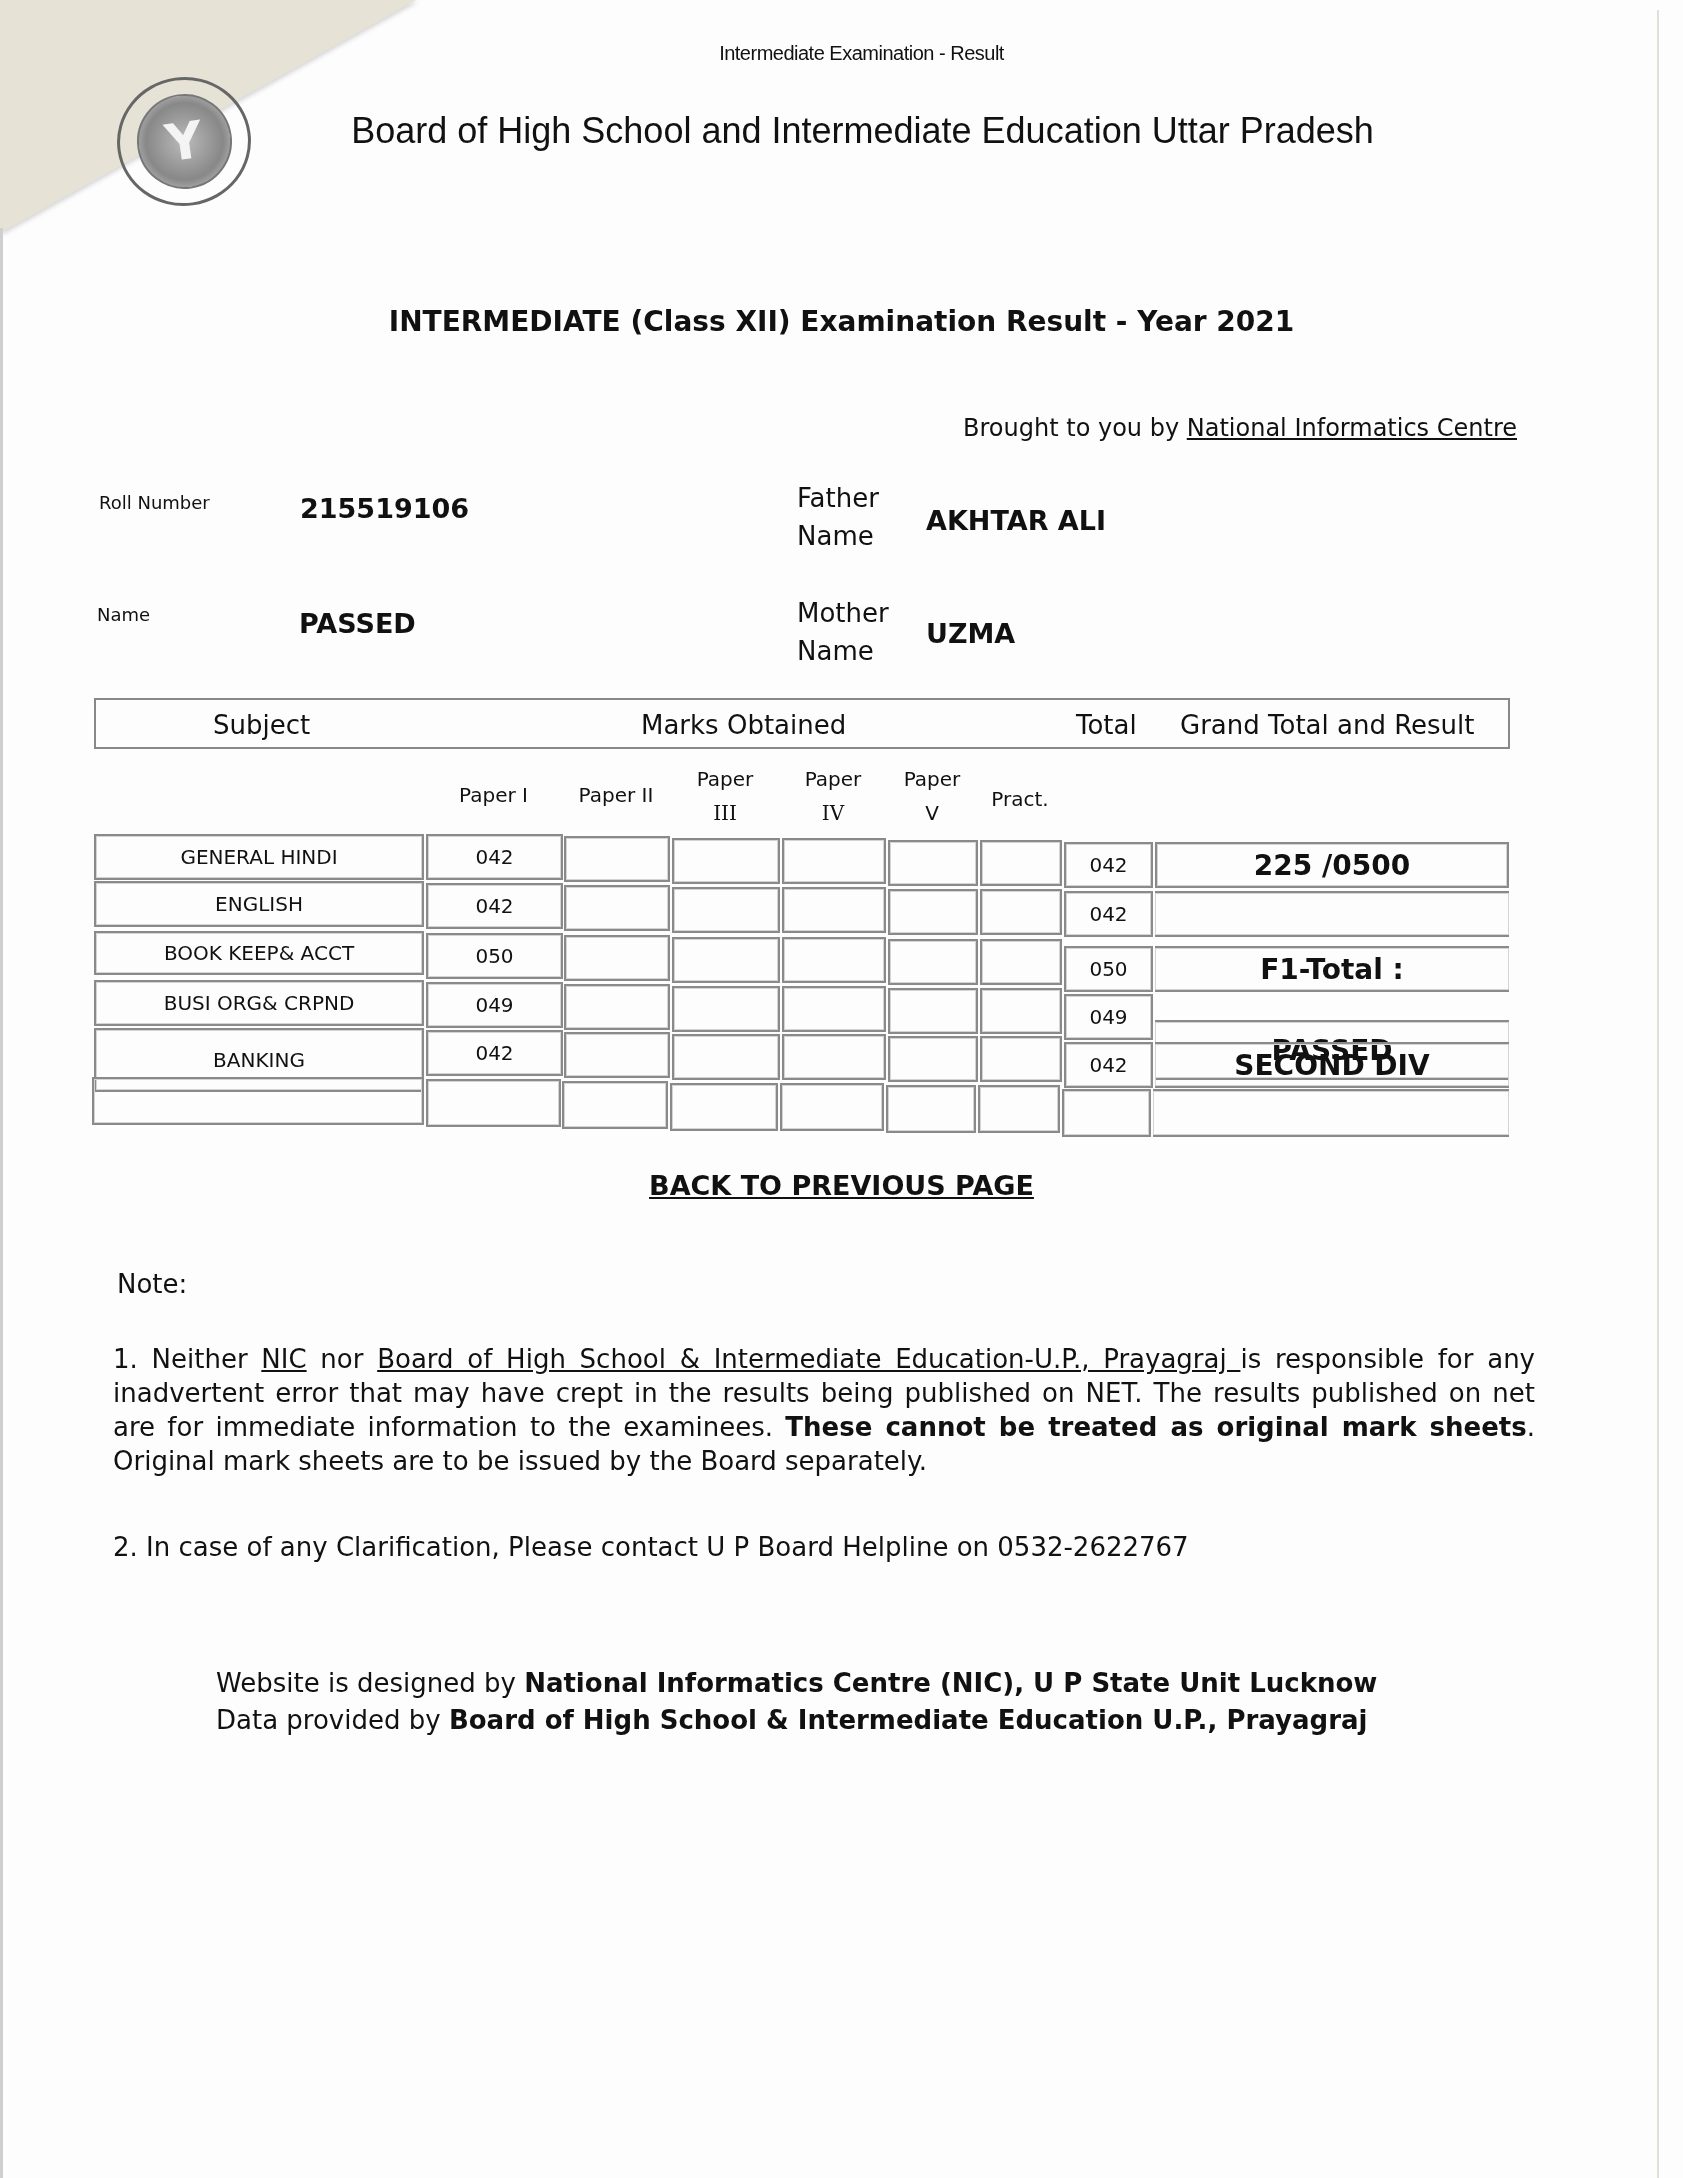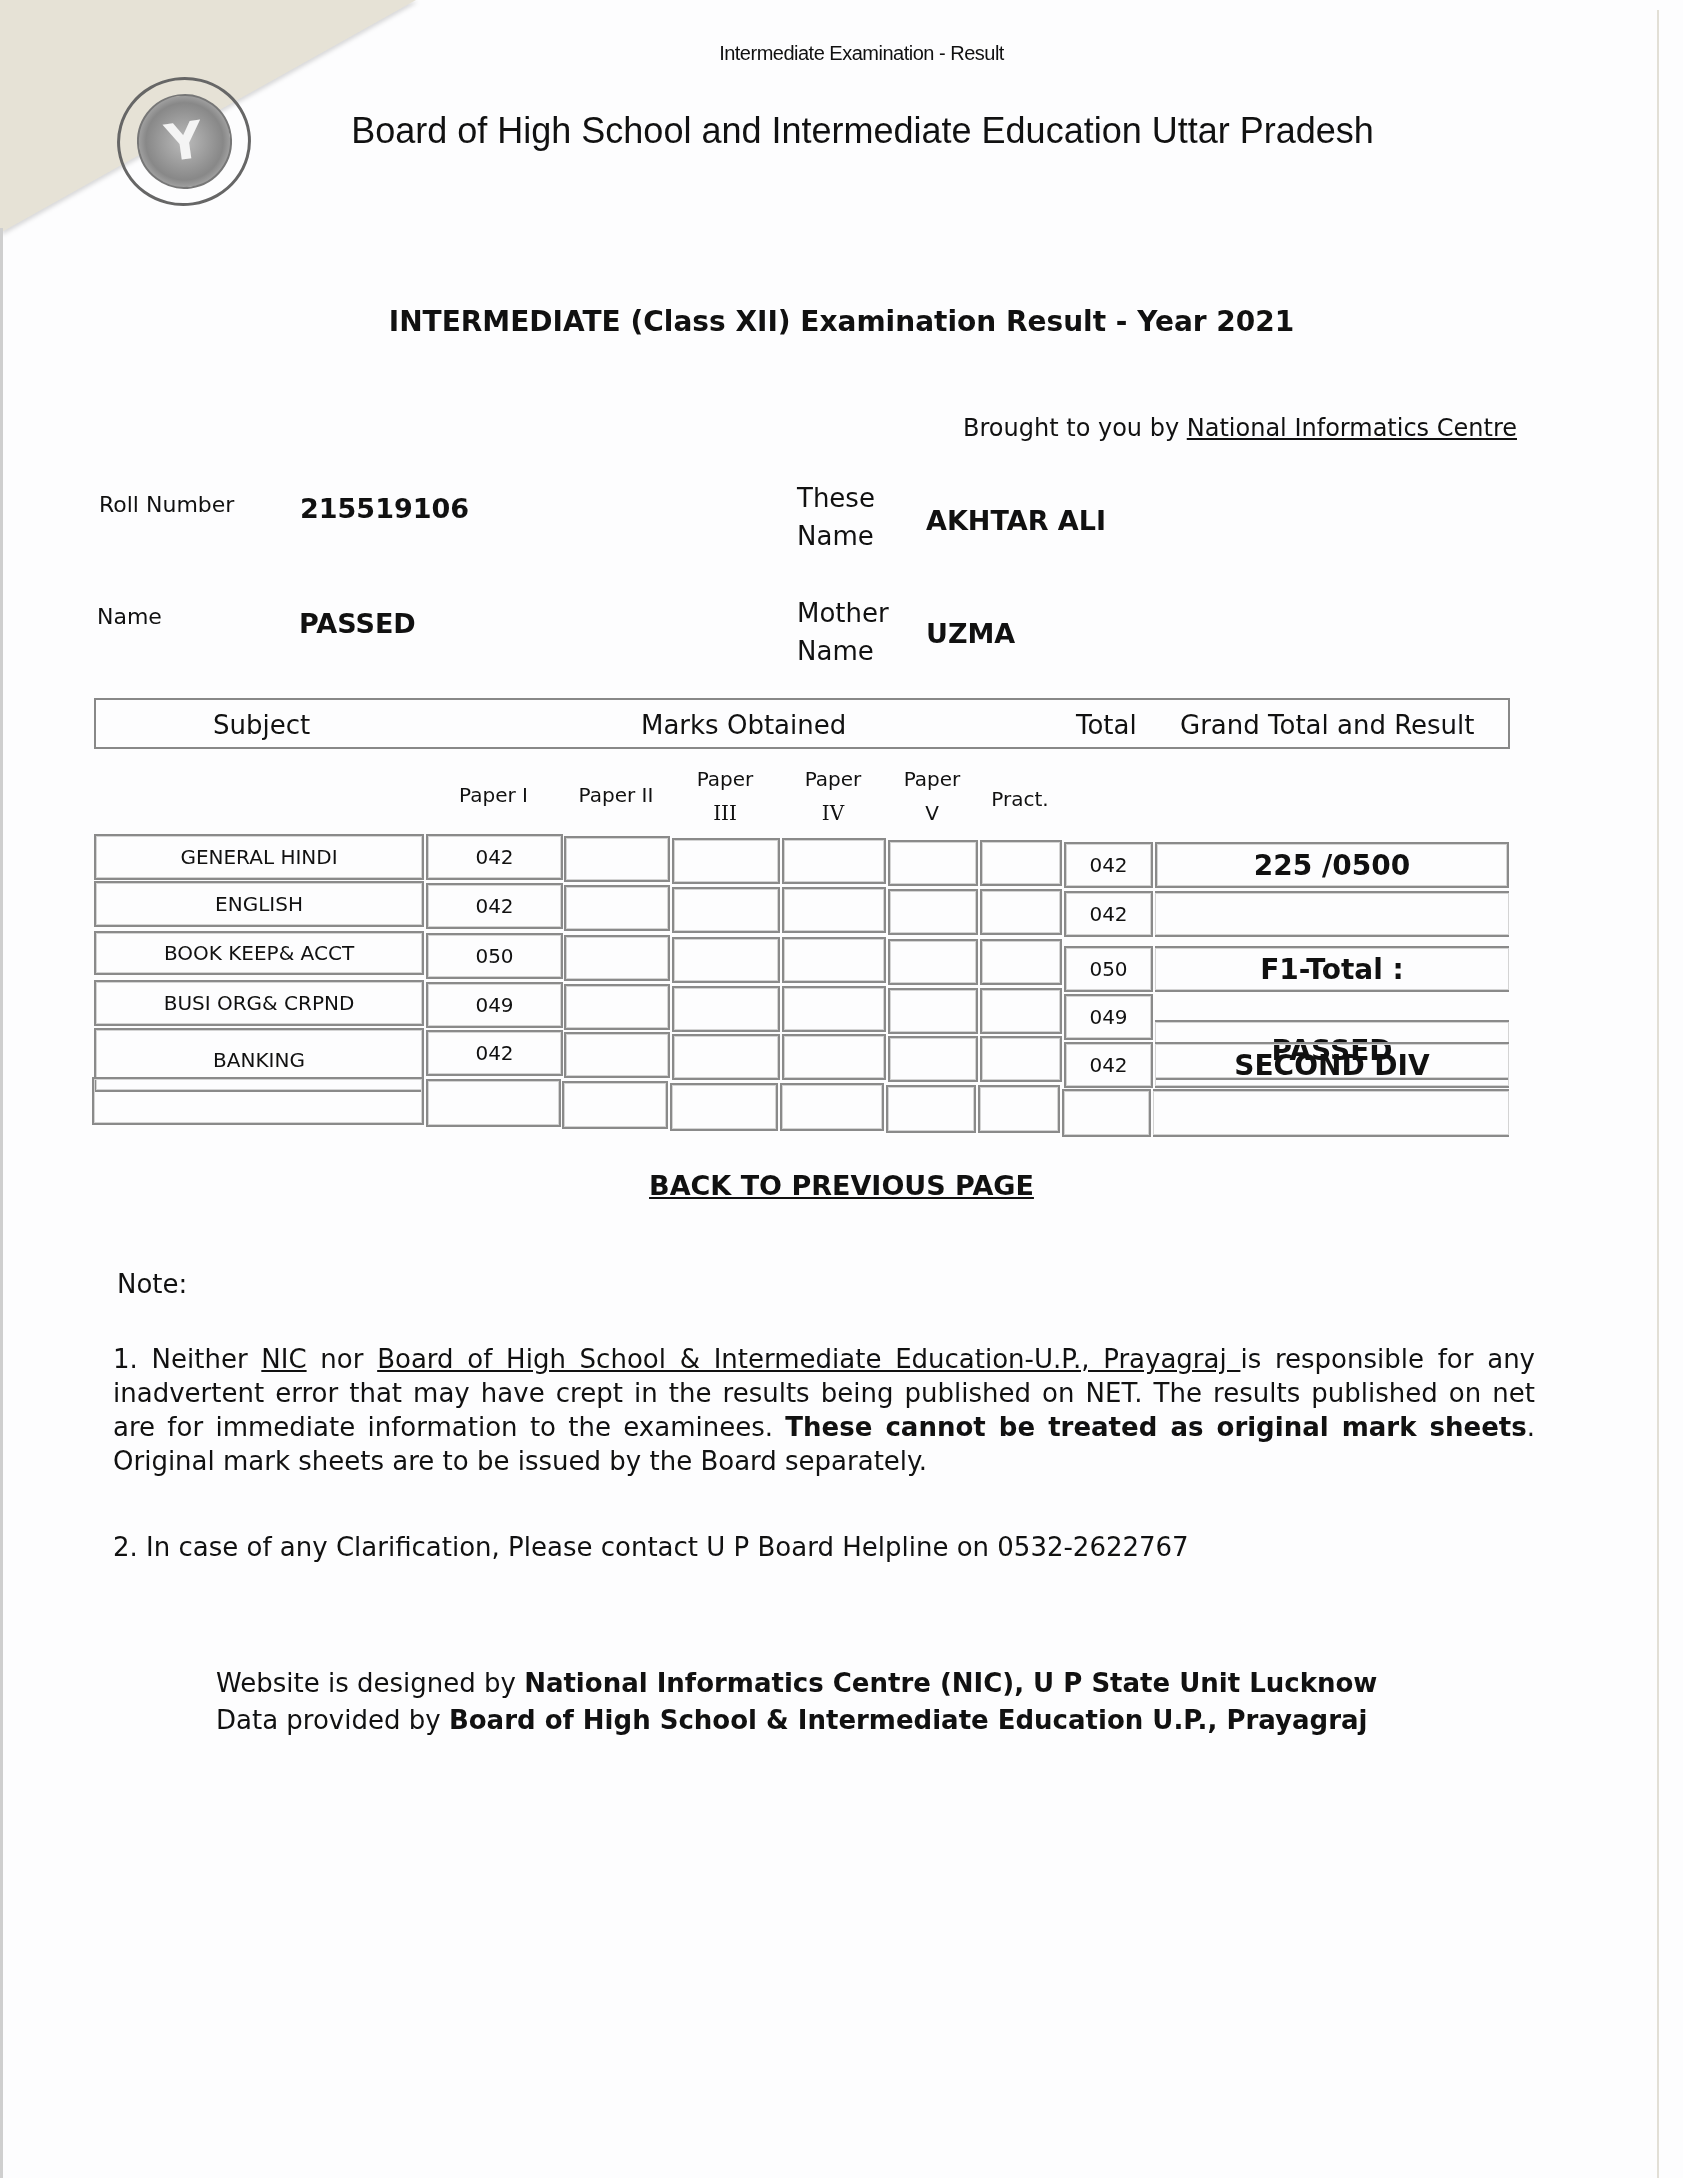--- a/index.html
+++ b/index.html
@@ -27,21 +27,21 @@
     width:91px; height:91px; border-radius:50%;
     border:2px solid #777; background:radial-gradient(circle,#bbb 0%,#888 60%,#ddd 100%);
     display:flex; align-items:center; justify-content:center;
     font-family:"DejaVu Sans", sans-serif; font-weight:bold; font-size:51px; color:#f4f4f4;
   }
   .subtitle { left:0; width:1683px; top:42px; text-align:center; font-family:"Liberation Sans", sans-serif; font-size:20px; letter-spacing:-0.5px; padding-left:40px; box-sizing:border-box; }
   .board-title { left:0; width:1683px; top:109px; text-align:center; font-family:"Liberation Sans", sans-serif; font-size:36px; line-height:44px; padding-left:42px; box-sizing:border-box; }
   .main-heading { left:0; width:1683px; top:305px; text-align:center; font-weight:bold; font-size:28px; padding-left:0; box-sizing:border-box; }
   .brought { right:166px; top:414px; font-size:24px; }
   .brought a { color:#111; text-decoration:underline; }
-  .label { font-size:22px; }
+  .label { font-size:18px; }
   .value { font-size:27px; font-weight:bold; }
   .label2 { font-size:26px; line-height:38px; }
   .hdr-box {
     position:absolute; left:94px; top:698px; width:1416px; height:51px;
     border:2px solid #888; box-sizing:border-box; font-size:26px;
   }
   .hdr-box span { position:absolute; top:10px; }
   .colhdr { position:absolute; font-size:20px; text-align:center; line-height:34px; }
   .cell {
     position:absolute; border:2px solid #8a8a8a; box-sizing:border-box;
@@ -75,21 +75,21 @@
 <div class="abs main-heading">INTERMEDIATE (Class XII) Examination Result -  Year 2021</div>
 
 <div class="abs brought">
   <span>Brought to you by </span><a href="#">National Informatics Centre</a>
 </div>
 
 <div class="abs label" style="left:99px; top:492px;">Roll Number</div>
 <div class="abs value" style="left:300px; top:493px;">215519106</div>
 
 <div class="abs label2" style="left:797px; top:479px;">
-  <div>These</div>
+  <div>Father</div>
   <div>Name</div>
 </div>
 <div class="abs value" style="left:926px; top:505px;">AKHTAR ALI</div>
 
 <div class="abs label" style="left:97px; top:604px;">Name</div>
 <div class="abs value" style="left:299px; top:608px;">PASSED</div>
 
 <div class="abs label2" style="left:797px; top:594px;">
   <div>Mother</div>
   <div>Name</div>

